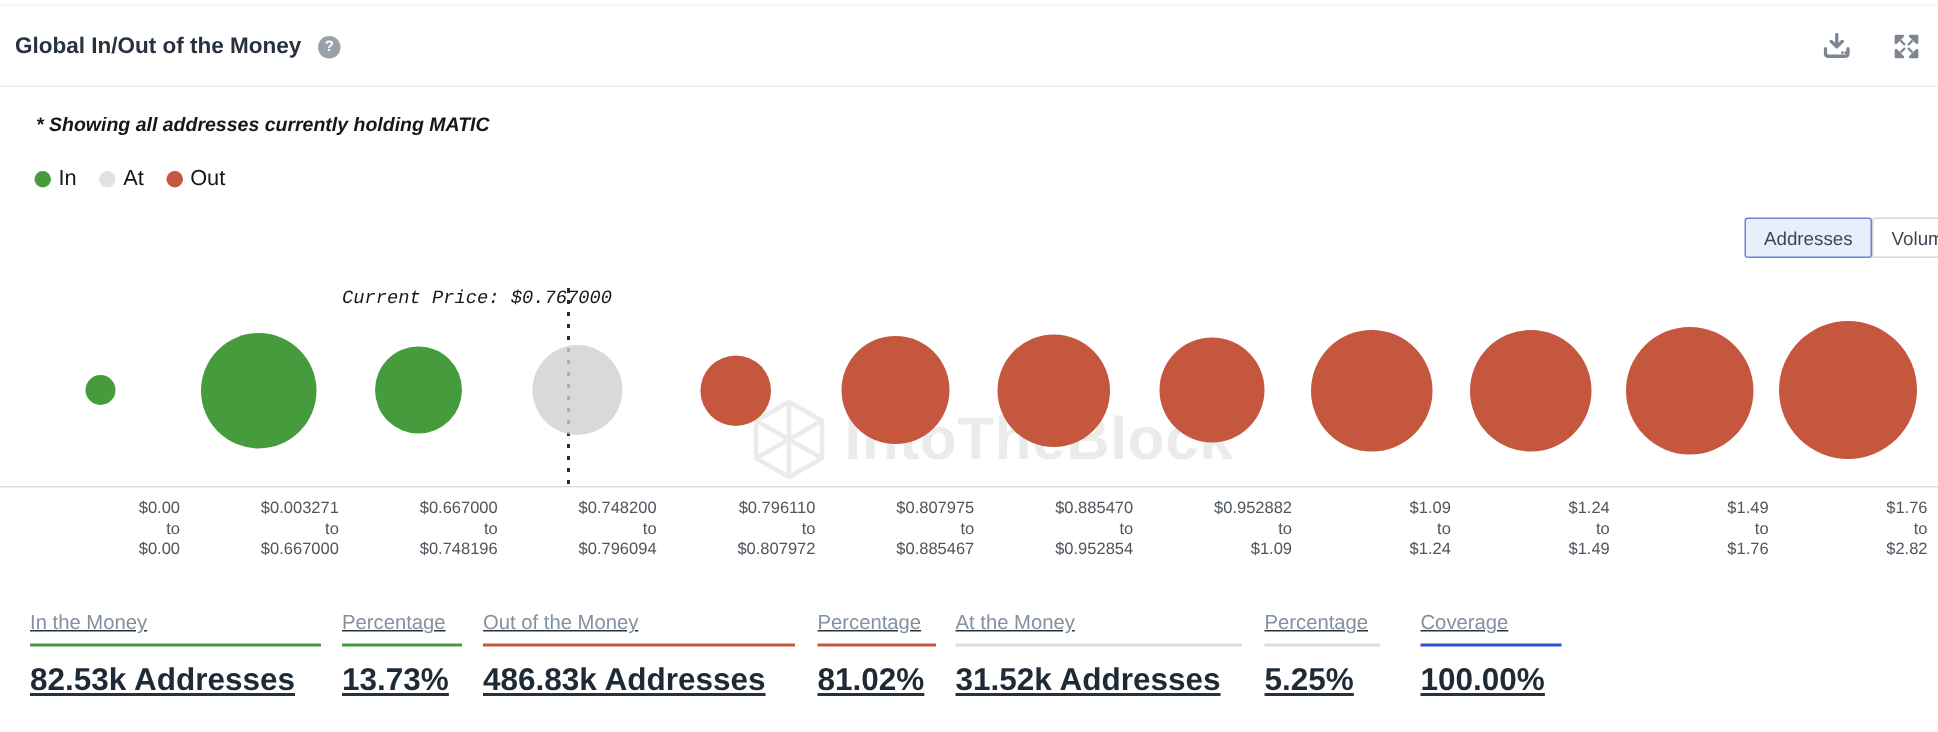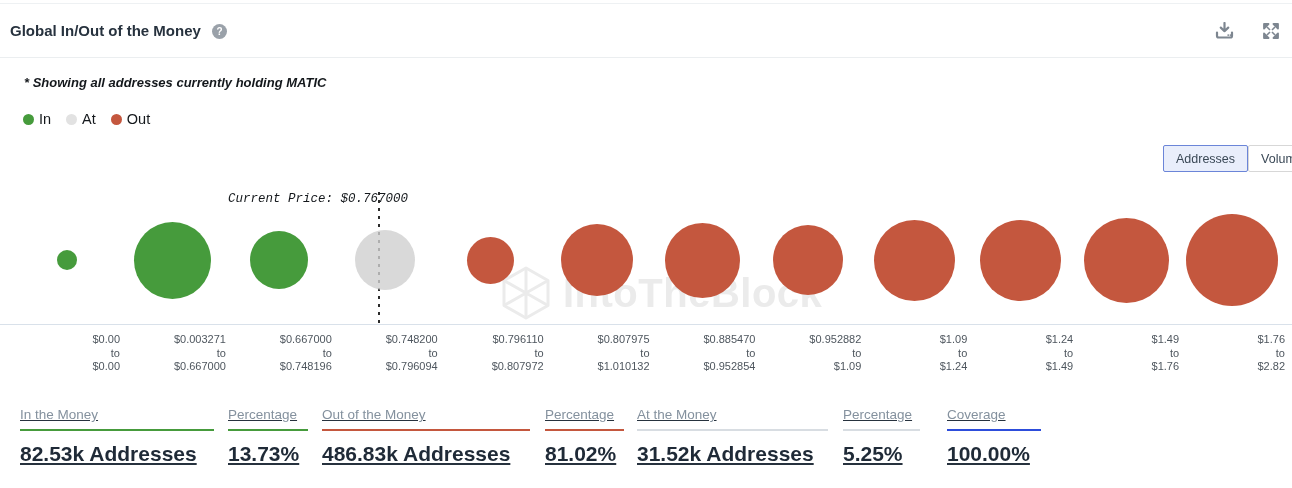--- a/index.html
+++ b/index.html
@@ -137,21 +137,21 @@
       <div class="bubble" style="height: 47px; width: 47px; left: 467.136px; top: 236.5px; background: rgb(196, 87, 62);"></div>
       <div class="tick" style="left: 437.636px;">
         <div>$0.796110</div>
         <div>to</div>
         <div>$0.807972</div>
       </div>
       <div class="bubble" style="height: 72px; width: 72px; left: 560.545px; top: 224px; background: rgb(196, 87, 62);"></div>
       <div class="tick" style="left: 543.545px;">
         <div>$0.807975</div>
         <div>to</div>
-        <div>$1.010132</div>
+        <div>$0.885467</div>
       </div>
       <div class="bubble" style="height: 75px; width: 75px; left: 664.955px; top: 222.5px; background: rgb(196, 87, 62);"></div>
       <div class="tick" style="left: 649.455px;">
         <div>$0.885470</div>
         <div>to</div>
         <div>$0.952854</div>
       </div>
       <div class="bubble" style="height: 70px; width: 70px; left: 773.364px; top: 225px; background: rgb(196, 87, 62);"></div>
       <div class="tick" style="left: 755.364px;">
         <div>$0.952882</div>

